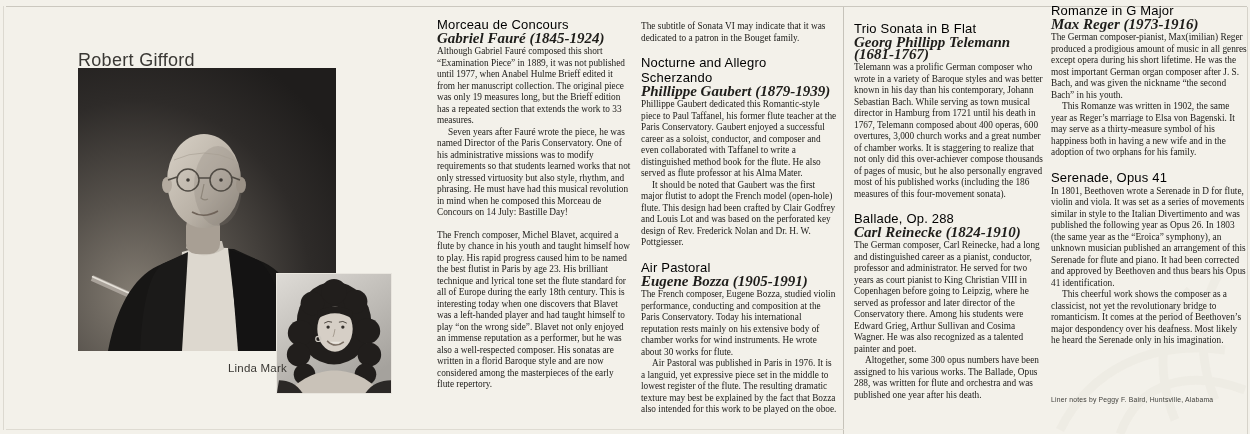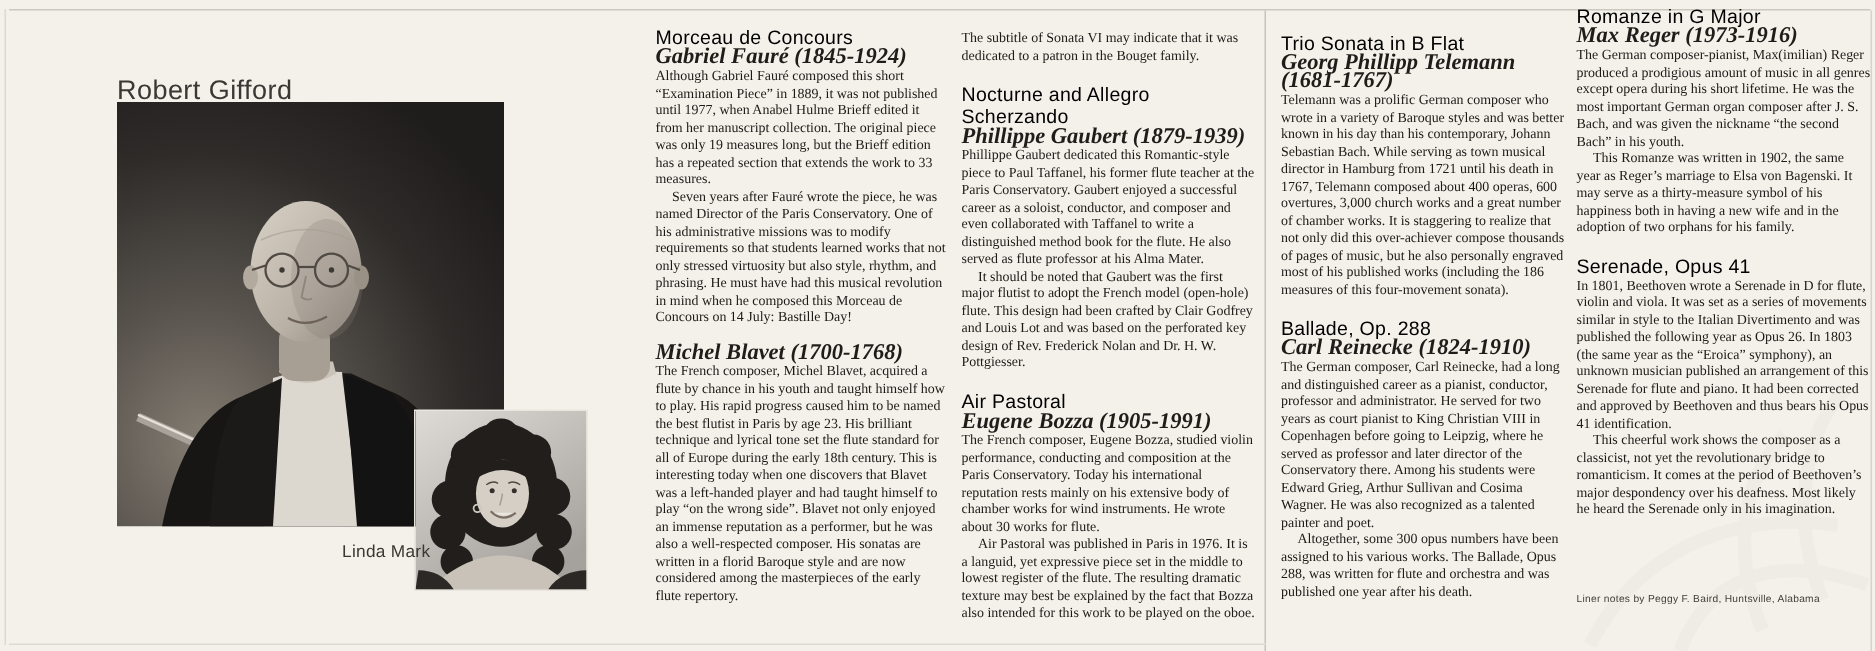--- a/index.html
+++ b/index.html
@@ -185,21 +185,20 @@
   <div class="caption-small">Linda Mark</div>
 
   <div class="col col1">
     <section>
       <h2>Morceau de Concours</h2>
       <p class="byline">Gabriel Fauré (1845-1924)</p>
       <p>Although Gabriel Fauré composed this short “Examination Piece” in 1889, it was not published until 1977, when Anabel Hulme Brieff edited it from her manuscript collection. The original piece was only 19 measures long, but the Brieff edition has a repeated section that extends the work to 33 measures.</p>
       <p class="indent">Seven years after Fauré wrote the piece, he was named Director of the Paris Conservatory. One of his administrative missions was to modify requirements so that students learned works that not only stressed virtuosity but also style, rhythm, and phrasing. He must have had this musical revolution in mind when he composed this Morceau de Concours on 14 July: Bastille Day!</p>
     </section>
     <section>
-      <p class="byline">Michel Blavet (1700-1768)</p>
       <p>The French composer, Michel Blavet, acquired a flute by chance in his youth and taught himself how to play. His rapid progress caused him to be named the best flutist in Paris by age 23. His brilliant technique and lyrical tone set the flute standard for all of Europe during the early 18th century. This is interesting today when one discovers that Blavet was a left-handed player and had taught himself to play “on the wrong side”. Blavet not only enjoyed an immense reputation as a performer, but he was also a well-respected composer. His sonatas are written in a florid Baroque style and are now considered among the masterpieces of the early flute repertory.</p>
     </section>
   </div>
 
   <div class="col col2">
     <section>
       <p>The subtitle of Sonata VI may indicate that it was dedicated to a patron in the Bouget family.</p>
     </section>
     <section>
       <h2>Nocturne and Allegro Scherzando</h2>

